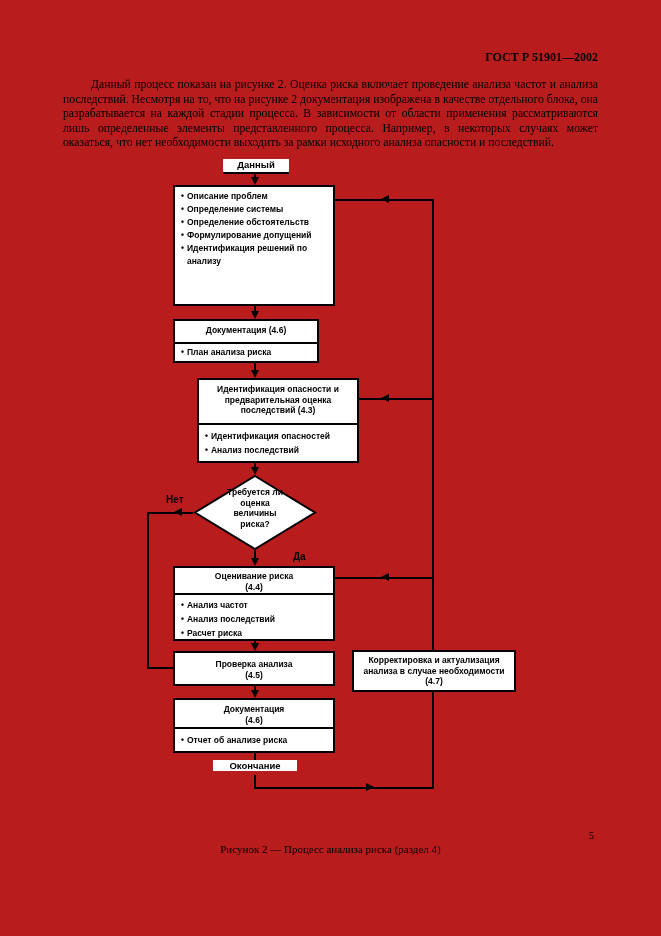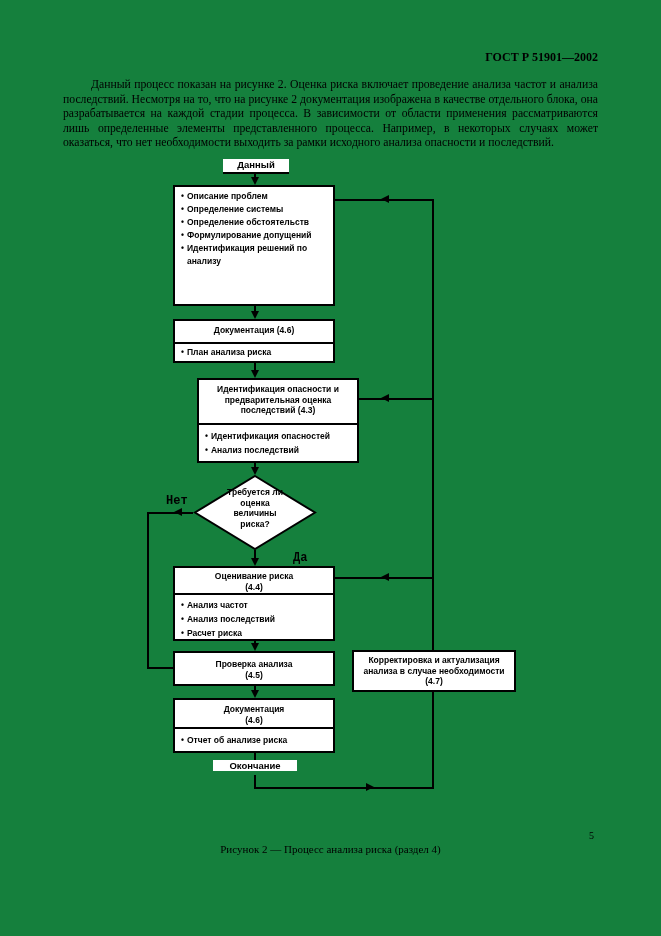--- a/index.html
+++ b/index.html
@@ -1,16 +1,16 @@
 <!DOCTYPE html>
 <html><head>
 <meta charset="utf-8">
 <style>
   html,body{margin:0;padding:0;background:#888;}
-  .page{position:relative;width:661px;height:936px;background:#15803d;overflow:hidden;
+  .page{position:relative;width:661px;height:936px;background:#b91c1c;overflow:hidden;
         font-family:"Liberation Serif",serif;color:#000;}
   .doc-header{position:absolute;top:50px;right:63px;font-size:12px;font-weight:bold;}
   .body-par{position:absolute;left:63px;top:78px;width:535px;margin:0;font-size:11.7px;
             line-height:14.6px;text-align:justify;text-indent:28px;}
   
   .vline{position:absolute;width:2px;background:#000;}
   .hline{position:absolute;height:2px;background:#000;}
   .arrd{position:absolute;width:0;height:0;border-left:4px solid transparent;
         border-right:4px solid transparent;border-top:8px solid #000;}
   .arrl{position:absolute;width:0;height:0;border-top:4px solid transparent;
@@ -20,21 +20,21 @@
   .fbox{position:absolute;border:2px solid #000;background:#fff;box-sizing:border-box;
         font-family:"Liberation Sans",sans-serif;font-weight:bold;font-size:8.5px;}
   .fhead{border-bottom:2px solid #000;text-align:center;line-height:10.5px;
          padding:5px 6px 0 6px;box-sizing:border-box;}
   .fhead-plain{text-align:center;line-height:10.5px;padding-top:6px;}
   .fbody{padding:3px 3px 0 6px;}
   .bi{display:flex;gap:3px;line-height:13px;align-items:flex-start;}
   .bm{flex:0 0 auto;}
   .flabel{position:absolute;font-family:"Liberation Sans",sans-serif;font-weight:bold;
           font-size:9.5px;text-align:center;background:#fff;}
-  .yn{position:absolute;font-family:Liberation Mono, monospace;font-weight:bold;font-size:12px;}
+  .yn{position:absolute;font-family:Liberation Sans, sans-serif;font-weight:bold;font-size:10px;}
   .dtext{position:absolute;font-family:"Liberation Sans",sans-serif;font-weight:bold;
          font-size:8.5px;line-height:10.5px;text-align:center;}
   .caption{position:absolute;top:843px;left:0;width:661px;text-align:center;font-size:11px;}
   .page-number{position:absolute;top:830px;left:589px;font-size:10px;}
 </style>
 </head>
 <body>
 
 <div class="page">
 
@@ -83,21 +83,21 @@
           </div>
         <div class="bi">
             <span class="bm">•</span>
             <span>Идентификация решений по анализу</span>
           </div>
       </div>
     </div>
     <div class="vline" style="left:254px;top:306px;height:8px;"></div>
     <div class="arrd" style="left:251px;top:311px;"></div>
 
-    <div class="fbox" style="left:173px;top:319px;width:162px;height:44px;">
+    <div class="fbox" style="left:173px;top:319px;width:146px;height:44px;">
       <div class="fhead" style="height:23px;padding-top:4px;">
         <span>Документация</span>&nbsp;<span>(4.6)</span>
       </div>
       <div class="fbody" style="padding-top:2px;">
         <div class="bi">
             <span class="bm">•</span>
             <span>План анализа риска</span>
           </div>
       </div>
     </div>

